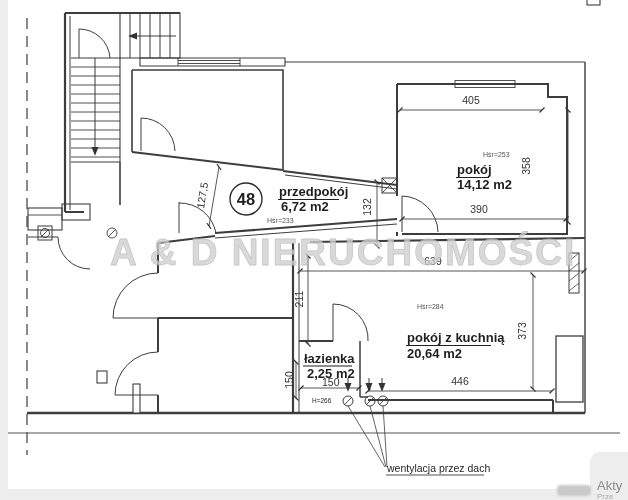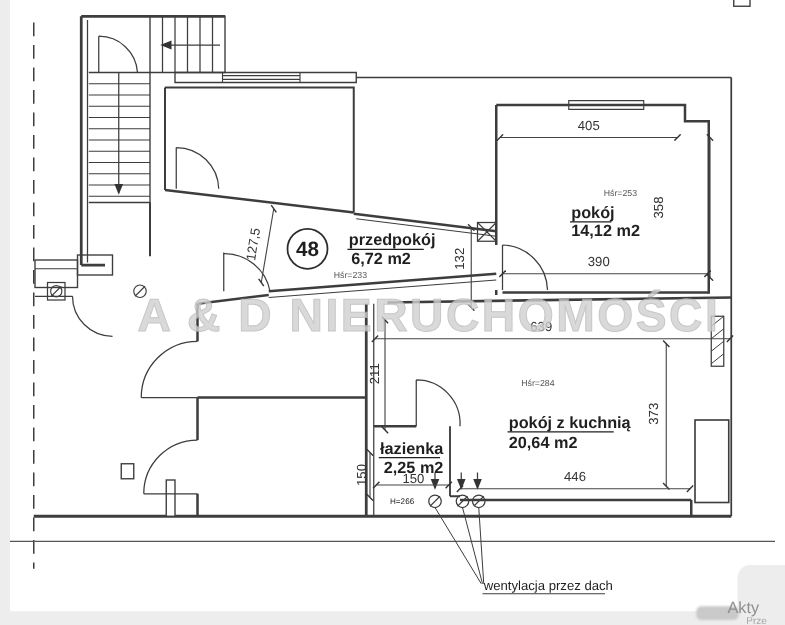--- a/index.html
+++ b/index.html
@@ -4,21 +4,21 @@
 <style>
   html,body{margin:0;padding:0;background:#fff;}
   #stage{position:relative;width:628px;height:500px;background:#ffffff;overflow:hidden;
          font-family:"Liberation Sans", sans-serif;}
   .gray{position:absolute;background:#ededed;}
   #gray-left{left:0;top:0;width:8px;height:500px;}
   #gray-bottom{left:0;top:489px;width:628px;height:11px;}
   #gray-br{left:590px;top:452px;width:38px;height:48px;border-top-left-radius:10px;}
   #blob{position:absolute;left:557px;top:485px;width:34px;height:11px;background:#c9c9c9;
         border-radius:4px;filter:blur(1px);}
-  #os-l1{position:absolute;left:582px;top:478px;font-size:13px;color:#8f8f8f;}
+  #os-l1{position:absolute;left:597px;top:478px;font-size:13px;color:#8f8f8f;}
   #os-l2{position:absolute;left:597px;top:492px;font-size:8px;color:#a8a8a8;text-align:right;}
   svg{position:absolute;left:0;top:0;}
   text{fill:#1f1f1f;}
   .dim{font-size:10.5px;fill:#333;}
   .hsr{font-size:7px;fill:#555;}
   .rname{font-size:13px;font-weight:600;}
   .rarea{font-size:13px;font-weight:600;}
   .wm{font-size:37px;font-weight:bold;letter-spacing:2px;fill:#d0d0d0;stroke:#b9b9b9;
       stroke-width:0.8px;opacity:0.8;}
 </style>

